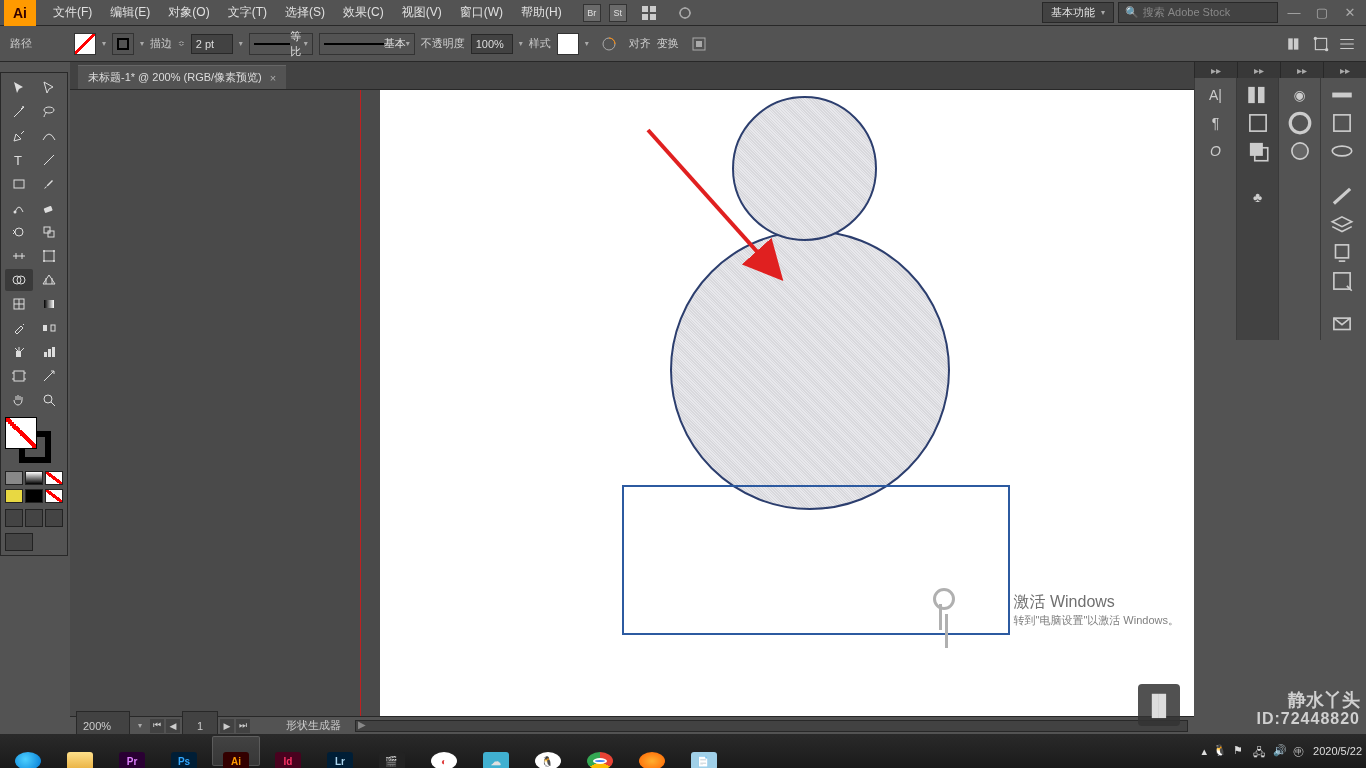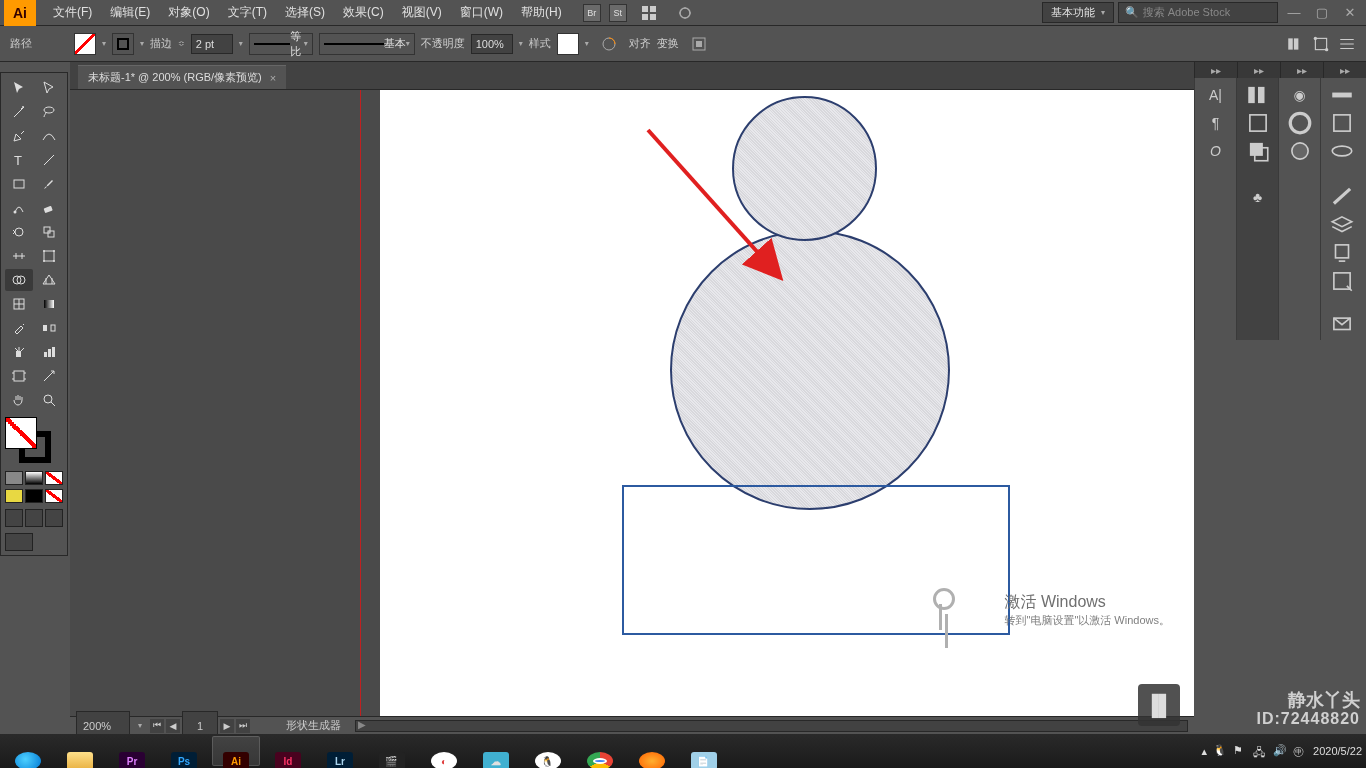--- a/index.html
+++ b/index.html
@@ -54,21 +54,21 @@
 .ruler-space { position: absolute; left: 0; top: 0; right: 0; bottom: 0; }
 .red-guide { position: absolute; left: 290px; top: 0; bottom: 0; width: 1px; background: #c02020; }
 .artboard { position: absolute; left: 310px; top: 0; width: 875px; height: 100%; background: #fff; }
 .shape { position: absolute; }
 .circle1 { left: 352px; top: 6px; width: 145px; height: 145px; border: 2px solid #2c3e6e; border-radius: 50%; background: repeating-linear-gradient(45deg,#d8d8dc 0 1px,#e8e8ec 1px 2px); }
 .circle2 { left: 290px; top: 140px; width: 280px; height: 280px; border: 2px solid #2c3e6e; border-radius: 50%; background: repeating-linear-gradient(45deg,#d8d8dc 0 1px,#e8e8ec 1px 2px); }
 .rect1 { left: 242px; top: 395px; width: 388px; height: 150px; border: 2px solid #2c5aa0; }
 .arrow { position: absolute; left: 258px; top: 30px; }
 .arrow svg { width: 160px; height: 170px; }
 
-.watermark { position: absolute; right: 85px; bottom: 88px; color: #888; font-size: 14px; pointer-events: none; }
+.watermark { position: absolute; right: 76px; bottom: 88px; color: #888; font-size: 14px; pointer-events: none; }
 .watermark .wt1 { font-size: 16px; color: #707070; }
 .watermark .wt2 { font-size: 11px; color: #808080; }
 .wm-key { position:absolute; right: 300px; bottom: 76px; width: 28px; height: 52px; }
 .wm-key::before { content:''; position:absolute; top:0; left:6px; width:16px; height:16px; border:3px solid #b0b0b0; border-radius:50%; }
 .wm-key::after { content:''; position:absolute; top:16px; left:12px; width:3px; height:26px; background:#b0b0b0; box-shadow: 6px 18px 0 -0px #b0b0b0, 6px 10px 0 0 #b0b0b0; }
 
 
 .right-area { position: absolute; right: 0; top: 62px; width: 172px; bottom: 52px; background: #535353; }
 .rp-top { height: 16px; display: flex; }
 .rp-tab { flex: 1; background: #383838; border-left: 1px solid #282828; display: flex; align-items: center; justify-content: center; font-size: 10px; color: #aaa; }

